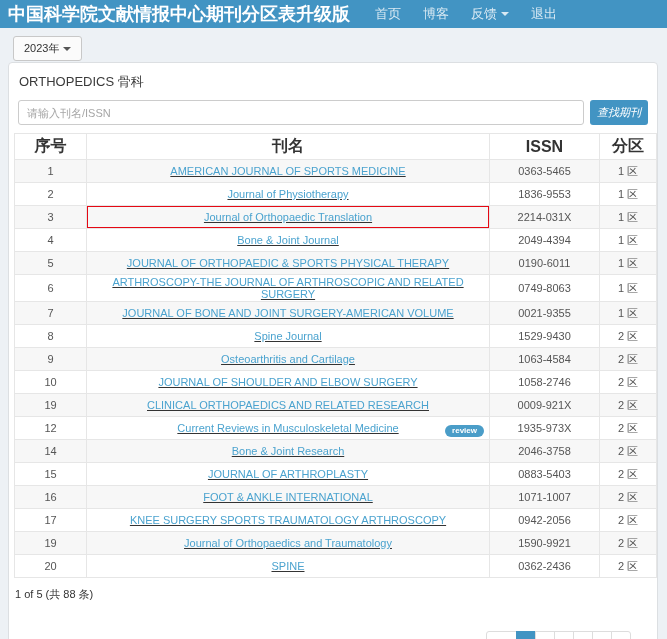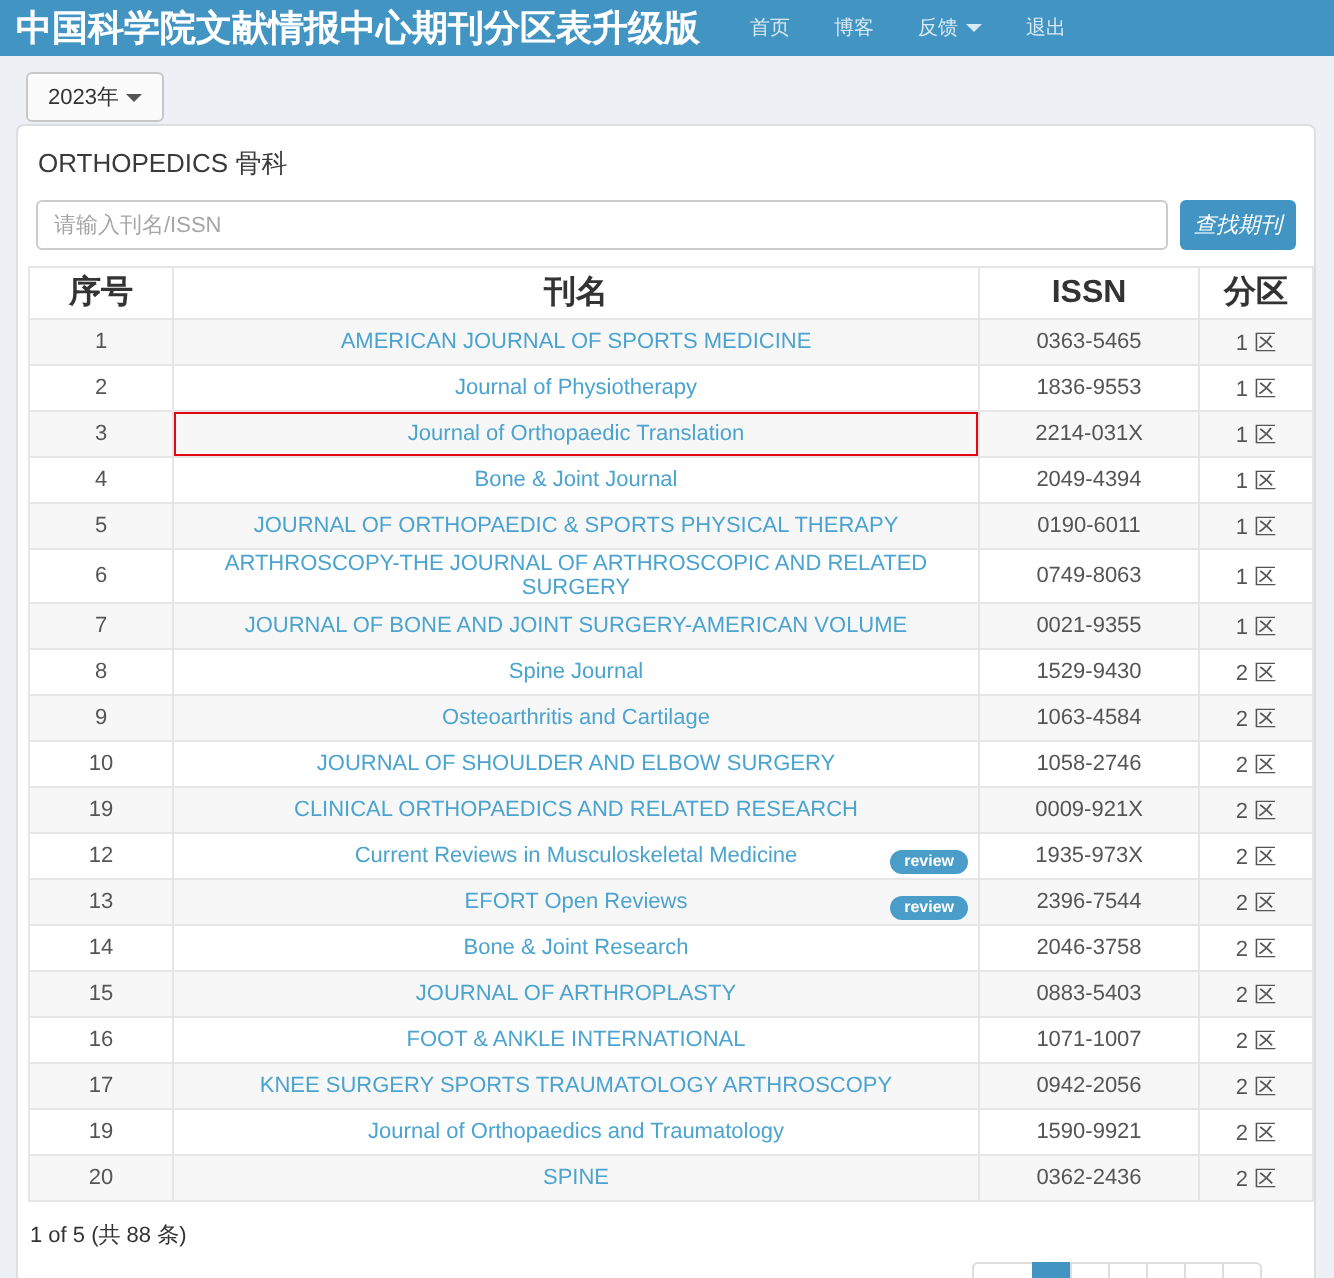--- a/index.html
+++ b/index.html
@@ -22,21 +22,21 @@
   }
   .navbar .brand {
     color: #ffffff;
     font-weight: bold;
     font-size: 18px;
     text-decoration: none;
     margin-right: 14px;
   }
   .navbar .nav-link {
     color: #d8e9f3;
-    font-size: 10px;
+    font-size: 13px;
     text-decoration: none;
     margin: 0 11px;
     display: inline-flex;
     align-items: center;
     text-align: right;
   }
   .caret {
     display: inline-block;
     width: 0; height: 0;
     border-left: 4px solid transparent;
@@ -130,21 +130,21 @@
   .col-name { width: 403px; }
   .col-issn { width: 110px; }
   .col-zone { width: 57px; }
   tbody tr:nth-child(odd)  td { background: #f7f7f7; }
   tbody tr:nth-child(even) td { background: #ffffff; }
   td a.jlink {
     color: var(--link, #4ba3cf);
     text-decoration: none;
   }
   td.col-no, td.col-issn, td.col-zone { color: #555; }
-  td.name-cell { position: relative; }
+  td.name-cell { position: relative; text-decoration: underline; }
   .hl-box {
     position: absolute;
     left: -2px; right: -2px; top: -2px; bottom: -2px;
     border: 3px solid var(--highlight, #e50813);
     pointer-events: none;
     z-index: 3;
   }
   .review-badge {
     position: absolute;
     right: 5px; bottom: 2px;
@@ -288,26 +288,20 @@
           <td class="col-issn">0009-921X</td>
           <td class="col-zone">2 区</td>
         </tr>
         <tr>
           <td class="col-no">12</td>
           <td class="col-name name-cell"><a href="#" class="jlink">Current Reviews in Musculoskeletal Medicine</a><span class="review-badge">review</span></td>
           <td class="col-issn">1935-973X</td>
           <td class="col-zone">2 区</td>
         </tr>
         <tr>
-          <td class="col-no">13</td>
-          <td class="col-name name-cell"><a href="#" class="jlink">EFORT Open Reviews</a><span class="review-badge">review</span></td>
-          <td class="col-issn">2396-7544</td>
-          <td class="col-zone">2 区</td>
-        </tr>
-        <tr>
           <td class="col-no">14</td>
           <td class="col-name name-cell"><a href="#" class="jlink">Bone &amp; Joint Research</a></td>
           <td class="col-issn">2046-3758</td>
           <td class="col-zone">2 区</td>
         </tr>
         <tr>
           <td class="col-no">15</td>
           <td class="col-name name-cell"><a href="#" class="jlink">JOURNAL OF ARTHROPLASTY</a></td>
           <td class="col-issn">0883-5403</td>
           <td class="col-zone">2 区</td>

